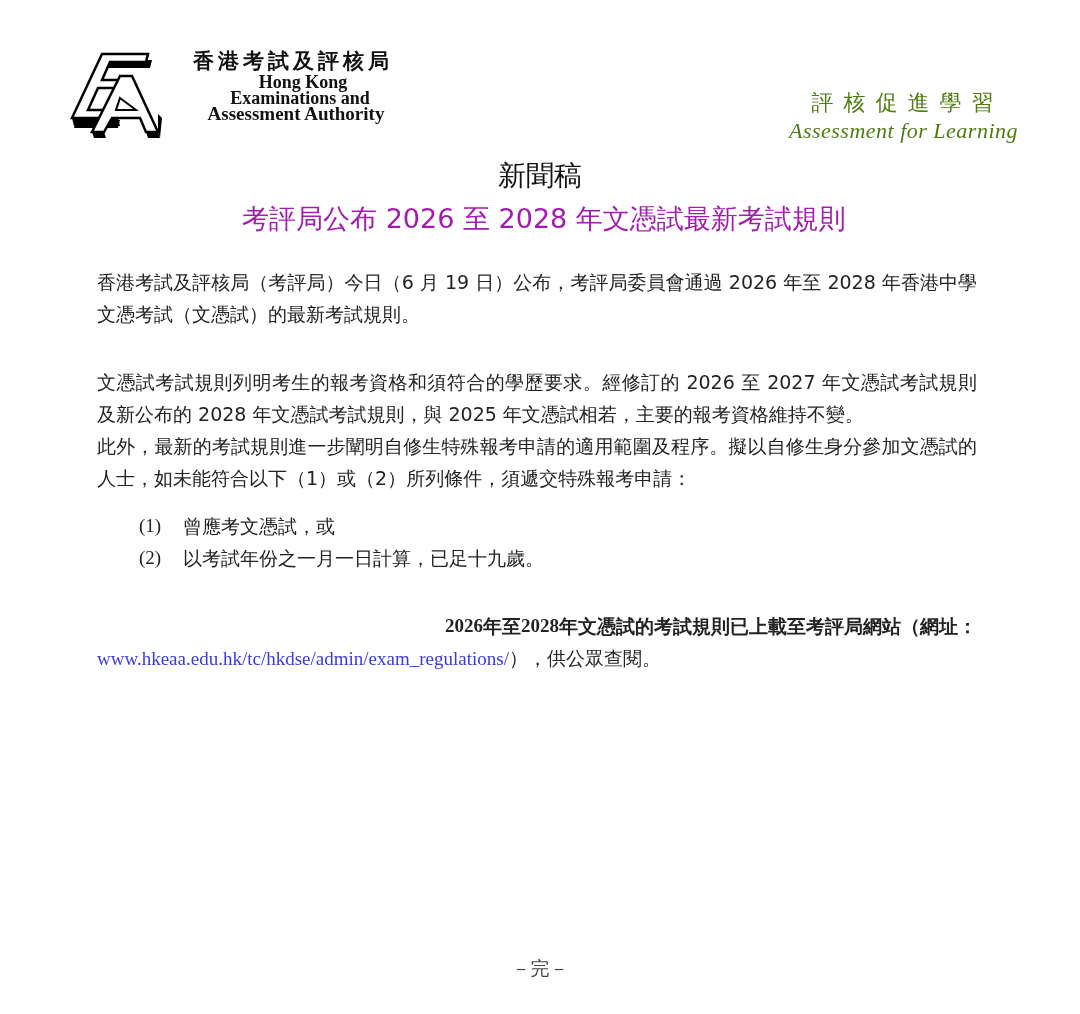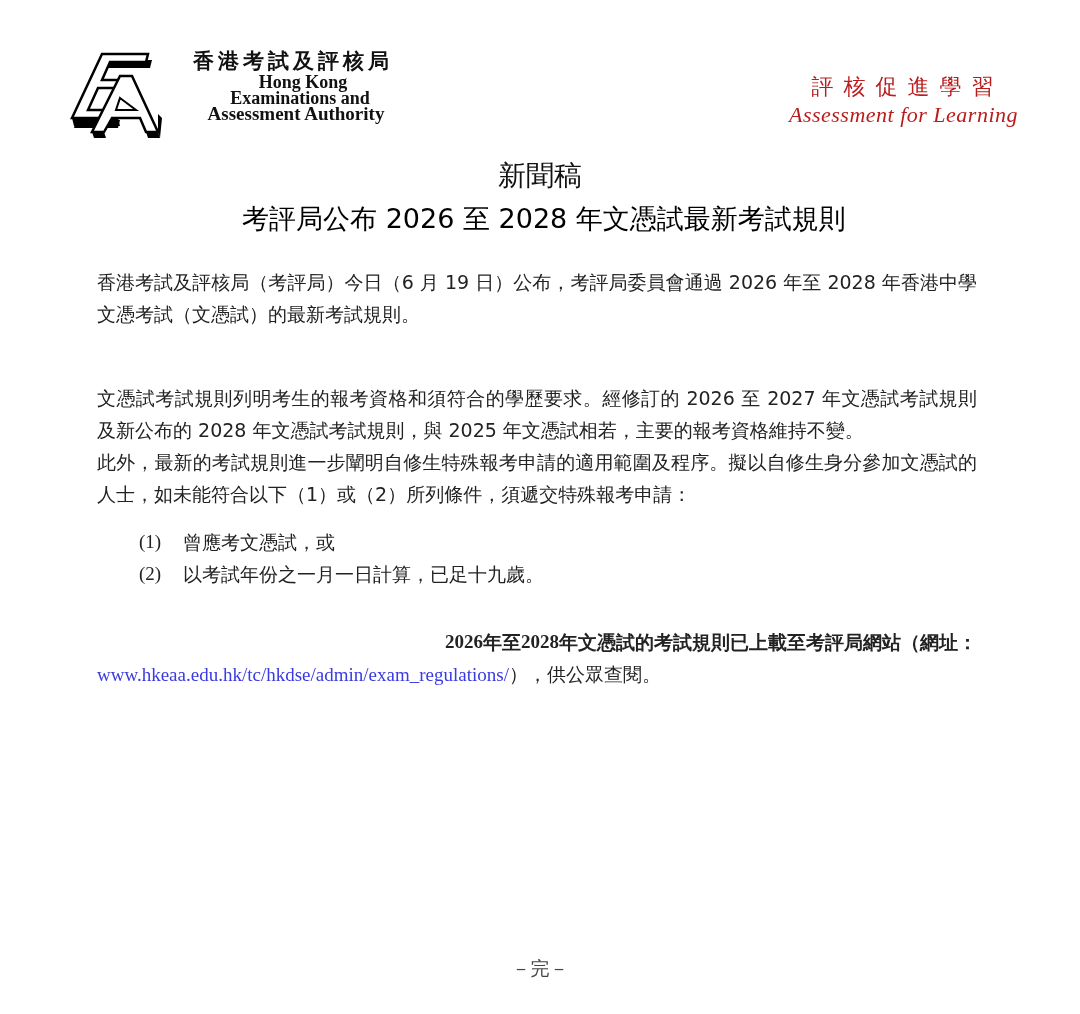--- a/index.html
+++ b/index.html
@@ -45,23 +45,23 @@
       font-family: "Liberation Serif", serif;
       font-weight: bold;
       font-size: 18px;
       line-height: 16px;
       color: #111;
     }
     .logo-en .l1 { display:block; padding-left: 14px; }
     .logo-en .l3 { display:block; font-size: 19px; }
     .motto {
       position: absolute;
-      right: 62px; top: 72px;
-      text-align: center;
-      color: #b91c1c;
+      right: 62px; top: 88px;
+      text-align: center;
+      color: #4d7c0f;
     }
     .motto-zh {
       font-family: "DejaVu Serif", serif;
       font-size: 22px;
       letter-spacing: 10px;
       line-height: 30px;
       padding-left: 8px;
     }
     .motto-en {
       font-family: "Liberation Serif", serif;
@@ -79,38 +79,38 @@
     .title-main {
       font-family: "DejaVu Sans", sans-serif;
       font-size: 28px;
       line-height: 40px;
       color: #111;
     }
     .title-sub {
       font-family: "DejaVu Sans", sans-serif;
       font-size: 27px;
       line-height: 38px;
-      color: #000000;
+      color: #a21caf;
       margin-top: 4px;
       padding-left: 8px;
     }
     .content {
       position: absolute;
       left: 97px; top: 266px;
       width: 880px;
     }
     .para {
       font-family: "DejaVu Sans", sans-serif;
       font-size: 19px;
       line-height: 32px;
       color: #222;
       text-align: justify;
       margin: 0;
     }
-    .p1 { margin-bottom: 52px; }
+    .p1 { margin-bottom: 36px; }
     .p2 { }
     .p3 { margin-bottom: 16px; }
     .list {
       margin: 0 0 36px 0;
       padding: 0 0 0 42px;
       list-style: none;
     }
     .list li {
       font-family: "DejaVu Sans", sans-serif;
       font-size: 19px;

